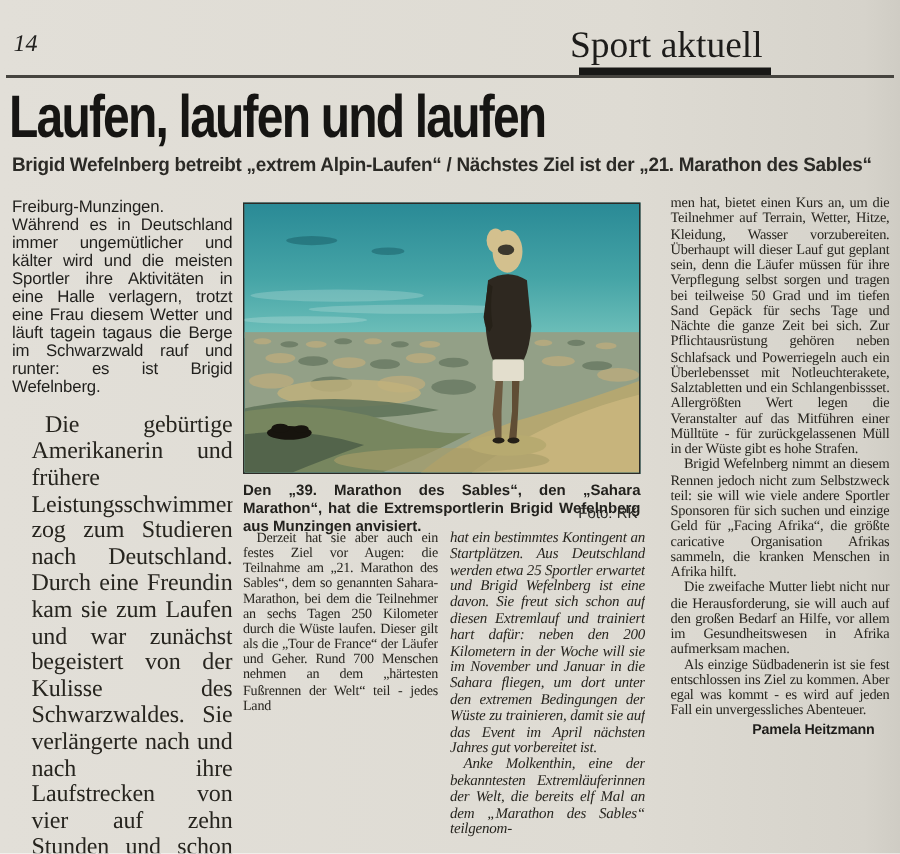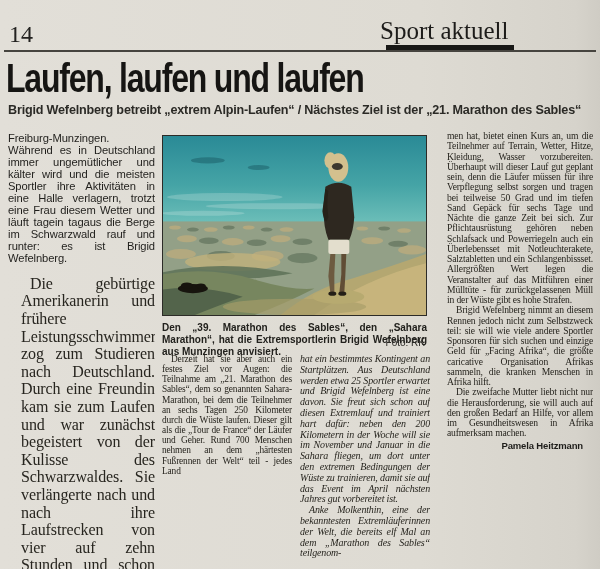--- a/index.html
+++ b/index.html
@@ -3,21 +3,21 @@
 <meta charset="utf-8">
 <style>
   html,body{margin:0;padding:0;}
   body{
     width:600px;height:569px;overflow:hidden;position:relative;
     background:linear-gradient(90deg,#e2dfd8 0%,#dedbd3 70%,#d6d3cb 96%,#cfccc4 100%);
     font-family:"Liberation Serif",serif;color:#27251f;
   }
   .abs{position:absolute;}
   
-  .pageno{left:9px;top:21px;font-size:24px;color:#232220;}
+  .pageno{left:9px;top:21px;font-size:16px;color:#232220;font-style:italic;}
   .section{left:380px;top:17px;width:140px;font-size:25px;color:#1d1c1a;}
   .section-bar{left:386px;top:45px;width:128px;height:5px;background:#181816;}
   .header-rule{left:4px;top:50px;width:592px;height:2px;background:#46443f;}
   
   .headline{
     left:6px;top:56px;margin:0;font-family:"Liberation Sans",sans-serif;font-weight:bold;
     font-size:40px;letter-spacing:-1.5px;color:#161513;white-space:nowrap;
     transform:scaleX(0.80);transform-origin:left top;
   }
   .subheadline{
@@ -170,14 +170,15 @@
 
 <div class="abs col col3">
   <p>hat ein bestimmtes Kontingent an Startplätzen. Aus Deutschland werden etwa 25 Sportler erwartet und Brigid Wefelnberg ist eine davon. Sie freut sich schon auf diesen Extremlauf und trainiert hart dafür: neben den 200 Kilometern in der Woche will sie im November und Januar in die Sahara fliegen, um dort unter den extremen Bedingungen der Wüste zu trainieren, damit sie auf das Event im April nächsten Jahres gut vorbereitet ist.</p>
   <p class="indent">Anke Molkenthin, eine der bekanntesten Extremläuferinnen der Welt, die bereits elf Mal an dem „Marathon des Sables“ teilgenom-</p>
 </div>
 
 <div class="abs col col4">
   <p>men hat, bietet einen Kurs an, um die Teilnehmer auf Terrain, Wetter, Hitze, Kleidung, Wasser vorzubereiten. Überhaupt will dieser Lauf gut geplant sein, denn die Läufer müssen für ihre Verpflegung selbst sorgen und tragen bei teilweise 50 Grad und im tiefen Sand Gepäck für sechs Tage und Nächte die ganze Zeit bei sich. Zur Pflichtausrüstung gehören neben Schlafsack und Powerriegeln auch ein Überlebensset mit Notleuchterakete, Salztabletten und ein Schlangenbissset. Allergrößten Wert legen die Veranstalter auf das Mitführen einer Mülltüte - für zurückgelassenen Müll in der Wüste gibt es hohe Strafen.</p>
   <p class="indent">Brigid Wefelnberg nimmt an diesem Rennen jedoch nicht zum Selbstzweck teil: sie will wie viele andere Sportler Sponsoren für sich suchen und einzige Geld für „Facing Afrika“, die größte caricative Organisation Afrikas sammeln, die kranken Menschen in Afrika hilft.</p>
   <p class="indent">Die zweifache Mutter liebt nicht nur die Herausforderung, sie will auch auf den großen Bedarf an Hilfe, vor allem im Gesundheitswesen in Afrika aufmerksam machen.</p>
+  <p class="indent">Als einzige Südbadenerin ist sie fest entschlossen ins Ziel zu kommen. Aber egal was kommt - es wird auf jeden Fall ein unvergessliches Abenteuer.</p>
   <p class="byline">Pamela Heitzmann</p>
 </div>
 
 </body></html>

